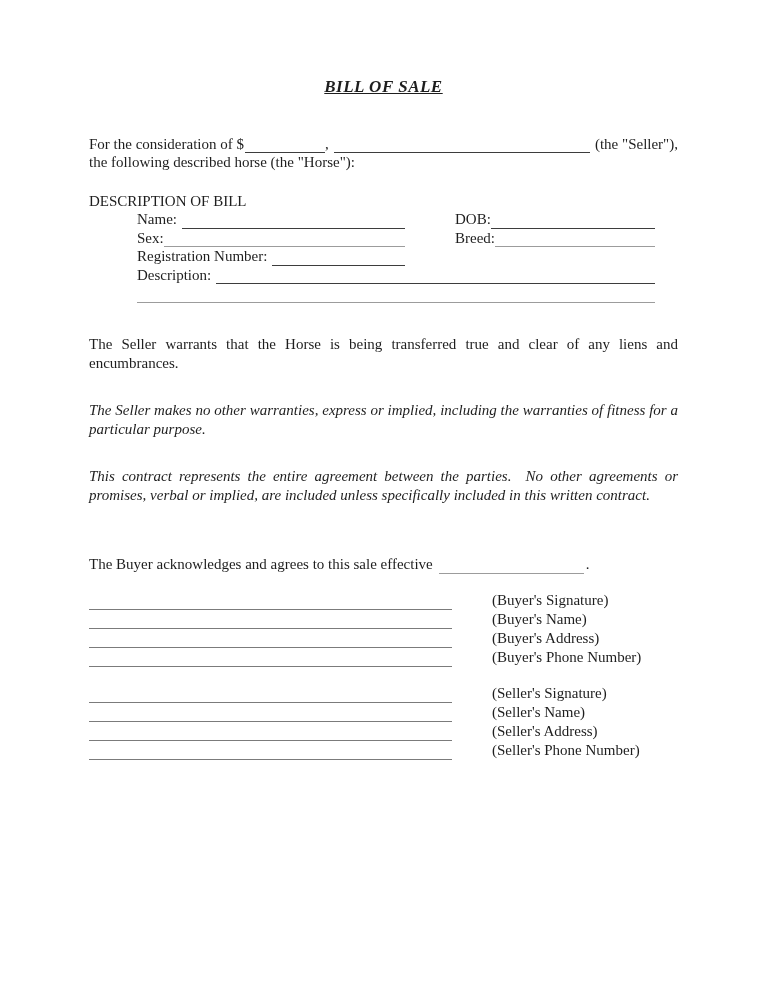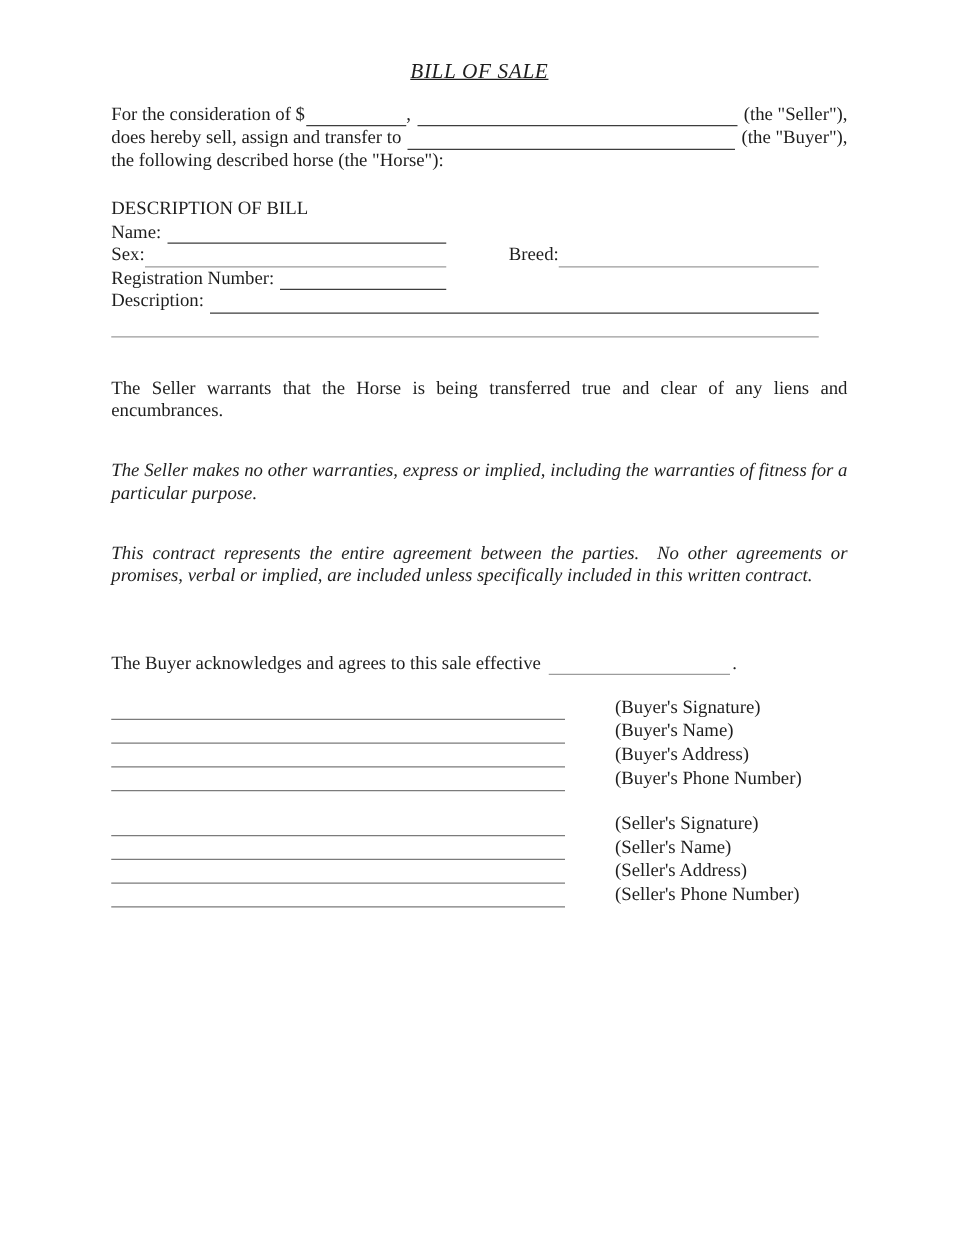--- a/index.html
+++ b/index.html
@@ -9,44 +9,44 @@
     background:#ffffff;
     color:#1e1e1e;
     font-family:"Liberation Serif","DejaVu Serif",serif;
     font-size:15px;
     line-height:18.5px;
     box-sizing:border-box;
     overflow:hidden;
   }
   .content{padding:0 90px 0 89px;}
   .title{
-    margin-top:48px;
+    margin-top:78px;
     text-align:center;
     font-size:17px;
-    font-weight:normal;
+    font-weight:bold;
     font-style:italic;
     text-decoration:underline;
     letter-spacing:.5px;
   }
   p{margin:0;}
   .just{text-align:justify;}
   .row{display:flex;}
   .blank{border-bottom:1px solid #3d3d3d;}
   .blank.light{border-bottom-color:#9c9c9c;}
   .grow{flex:1 1 auto;}
   .nowrap{white-space:nowrap;}
 
-  .intro{margin-top:16px;}
+  .intro{margin-top:38px;}
   .intro .row{height:18.5px;}
   .amount-blank{width:80px;margin-left:1px;}
   .gap-l{margin-left:5px;}
   .gap-r{margin-right:5px;}
 
   .horse-heading{margin-top:20px;}
-  .horse-rows{margin-right:23px;}
+  .horse-rows{margin-left:48px;margin-right:23px;}
   .horse-row{display:flex;height:18.6px;}
   .hcol-left{width:318px;display:flex;}
   .hcol-right{flex:1 1 auto;display:flex;}
   .short-trim{margin-right:50px;}
   .cont-line-row{height:13px;margin-top:5px;}
   .cont-line-row .blank{height:13px;}
 
   .para-warranty{margin-top:33px;}
   .para{margin-top:29px;font-style:italic;}
 
@@ -71,36 +71,35 @@
 
     <div class="intro">
       <div class="row">
         <span class="nowrap">For the consideration of $</span>
         <span class="blank amount-blank"></span>
         <span class="nowrap">,</span>
         <span class="blank grow gap-l gap-r"></span>
         <span class="nowrap">(the "Seller"),</span>
       </div>
       <div class="row">
-        <span class="nowrap">does hereby sell, assign and transfer to</span>
-        <span class="blank grow gap-l gap-r"></span>
-        <span class="nowrap">(the "Buyer"),</span>
-      </div>
-      <div class="row">
         <span class="nowrap">the following described horse (the "Horse"):</span>
       </div>
     </div>
 
     <div class="horse-heading">DESCRIPTION OF BILL</div>
 
     <div class="horse-rows">
       <div class="horse-row">
         <span class="hcol-left">
           <span class="nowrap">Name:</span>
           <span class="blank grow gap-l short-trim"></span>
+        </span>
+        <span class="hcol-right">
+          <span class="nowrap">DOB:</span>
+          <span class="blank grow"></span>
         </span>
       </div>
       <div class="horse-row">
         <span class="hcol-left">
           <span class="nowrap">Sex:</span>
           <span class="blank light grow short-trim"></span>
         </span>
         <span class="hcol-right">
           <span class="nowrap">Breed:</span>
           <span class="blank light grow"></span>

